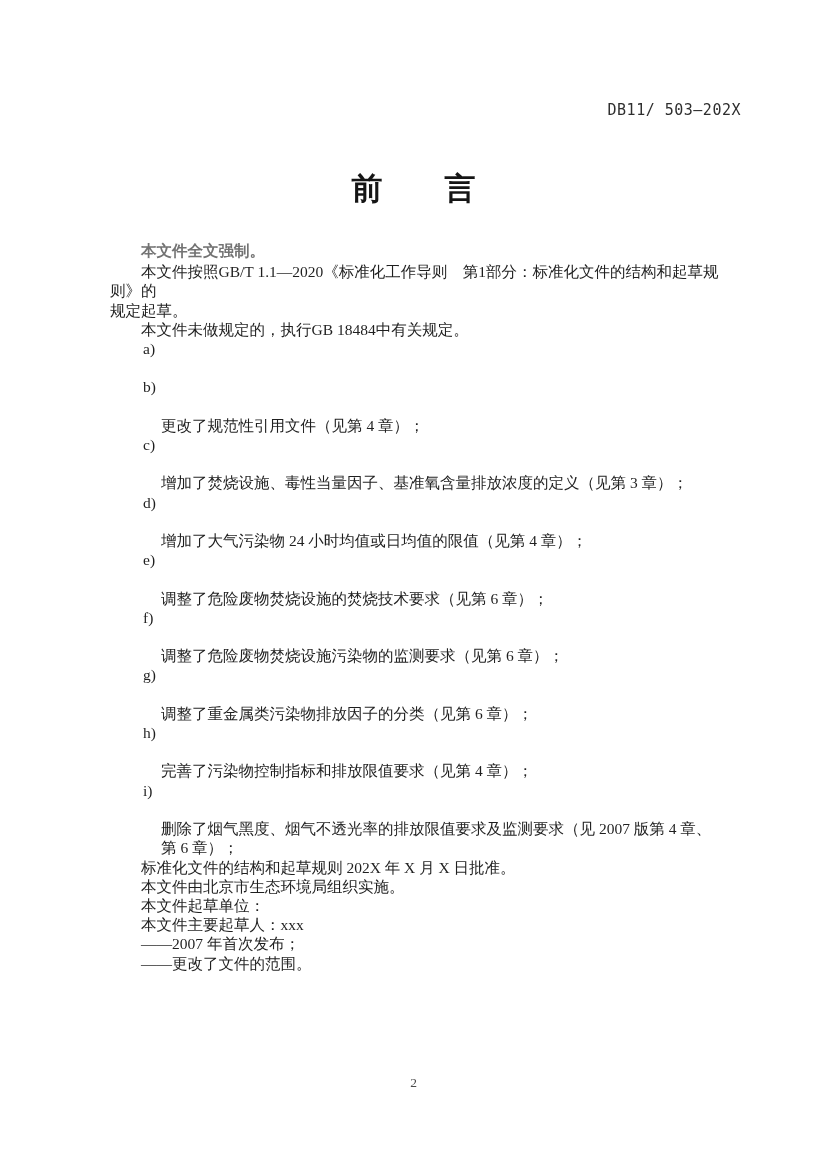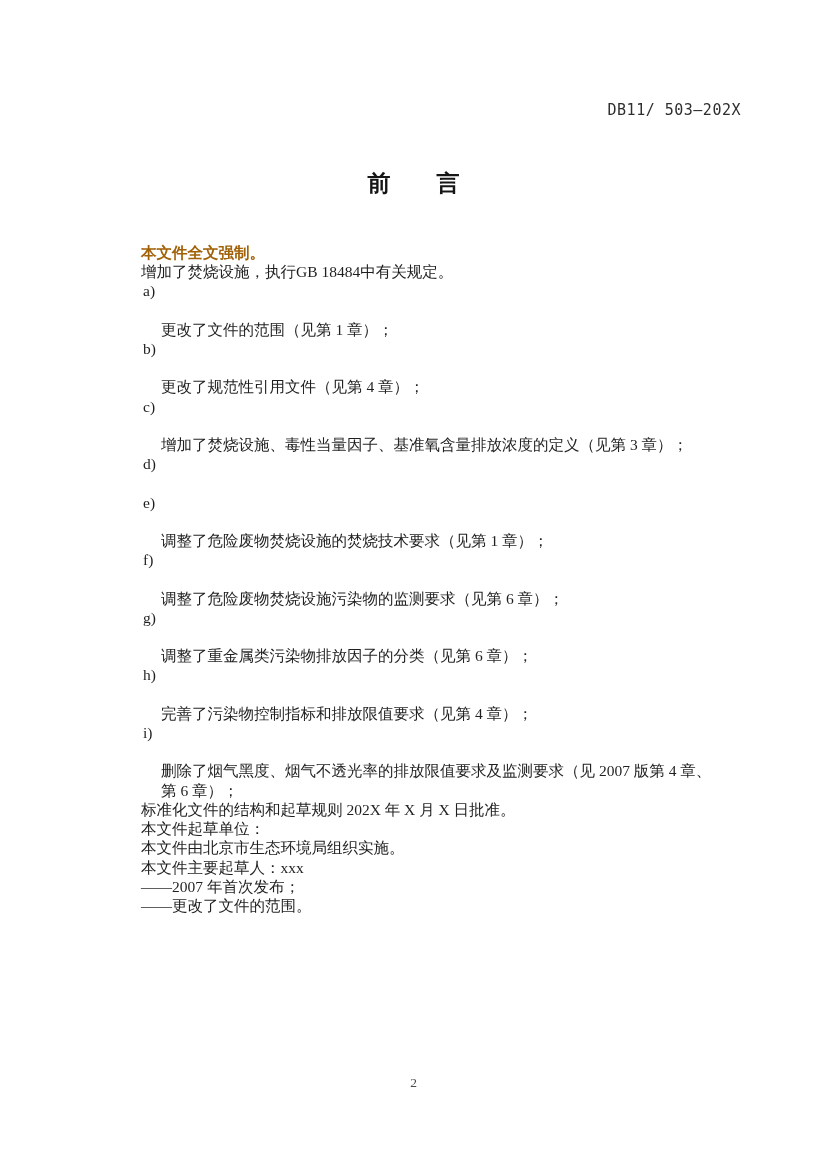--- a/index.html
+++ b/index.html
@@ -27,43 +27,43 @@
     white-space: nowrap;
   }
   .fw-title {
     position: absolute;
     top: 168px;
     left: 0;
     width: 100%;
     text-align: center;
     font-family: "Liberation Sans", "DejaVu Sans", sans-serif;
     font-weight: bold;
-    font-size: 23px;
+    font-size: 31px;
     color: #151515;
     white-space: pre;
   }
   .body-block {
     position: absolute;
     top: 243px;
     left: 110px;
     width: 634px;
     font-size: 15.5px;
     line-height: 19.2px;
     text-align: left;
   }
   .body-block p {
     margin: 0;
     padding: 0;
     text-indent: 31px;
     white-space: pre-line;
   }
   .body-block p.emphasis {
-    font-family: Liberation Serif, serif;
+    font-family: Liberation Mono, monospace;
     font-weight: bold;
-    color: #a16207;
+    color: #737373;
   }
   ol.changes-list {
     list-style: none;
     margin: 0;
     padding: 0;
   }
   ol.changes-list li {
     position: relative;
     margin: 0;
     padding: 0 0 0 51px;
@@ -91,43 +91,45 @@
 <div class="page">
 
   <div class="doc-number">DB11/ 503—202X</div>
 
   <div class="fw-title">前　　言</div>
 
   <div class="body-block">
 
     <p class="emphasis">本文件全文强制。</p>
 
+    <p>本文件按照GB/T 1.1—2020《标准化工作导则　第1部分：标准化文件的结构和起草规则》的
+规定起草。</p>
 
-    <p>增加了焚烧设施，执行GB 18484中有关规定。</p>
+    <p>本文件未做规定的，执行GB 18484中有关规定。</p>
 
 
     <ol class="changes-list">
       <li>
         <span class="marker">a)</span>
-        <span>更改了文件的范围（见第 1 章）；</span>
       </li>
       <li>
         <span class="marker">b)</span>
         <span>更改了规范性引用文件（见第 4 章）；</span>
       </li>
       <li>
         <span class="marker">c)</span>
         <span>增加了焚烧设施、毒性当量因子、基准氧含量排放浓度的定义（见第 3 章）；</span>
       </li>
       <li>
         <span class="marker">d)</span>
+        <span>增加了大气污染物 24 小时均值或日均值的限值（见第 4 章）；</span>
       </li>
       <li>
         <span class="marker">e)</span>
-        <span>调整了危险废物焚烧设施的焚烧技术要求（见第 1 章）；</span>
+        <span>调整了危险废物焚烧设施的焚烧技术要求（见第 6 章）；</span>
       </li>
       <li>
         <span class="marker">f)</span>
         <span>调整了危险废物焚烧设施污染物的监测要求（见第 6 章）；</span>
       </li>
       <li>
         <span class="marker">g)</span>
         <span>调整了重金属类污染物排放因子的分类（见第 6 章）；</span>
       </li>
       <li>
@@ -137,23 +139,23 @@
       <li>
         <span class="marker">i)</span>
         <span>删除了烟气黑度、烟气不透光率的排放限值要求及监测要求（见 2007 版第 4 章、
 第 6 章）；</span>
       </li>
     </ol>
 
 
     <p>标准化文件的结构和起草规则 202X 年 X 月 X 日批准。</p>
 
+    <p>本文件由北京市生态环境局组织实施。</p>
+
     <p>本文件起草单位：</p>
-
-    <p>本文件由北京市生态环境局组织实施。</p>
 
     <p>本文件主要起草人：xxx</p>
 
 
     <p>——2007 年首次发布；</p>
 
     <p>——更改了文件的范围。</p>
 
   </div>
 

